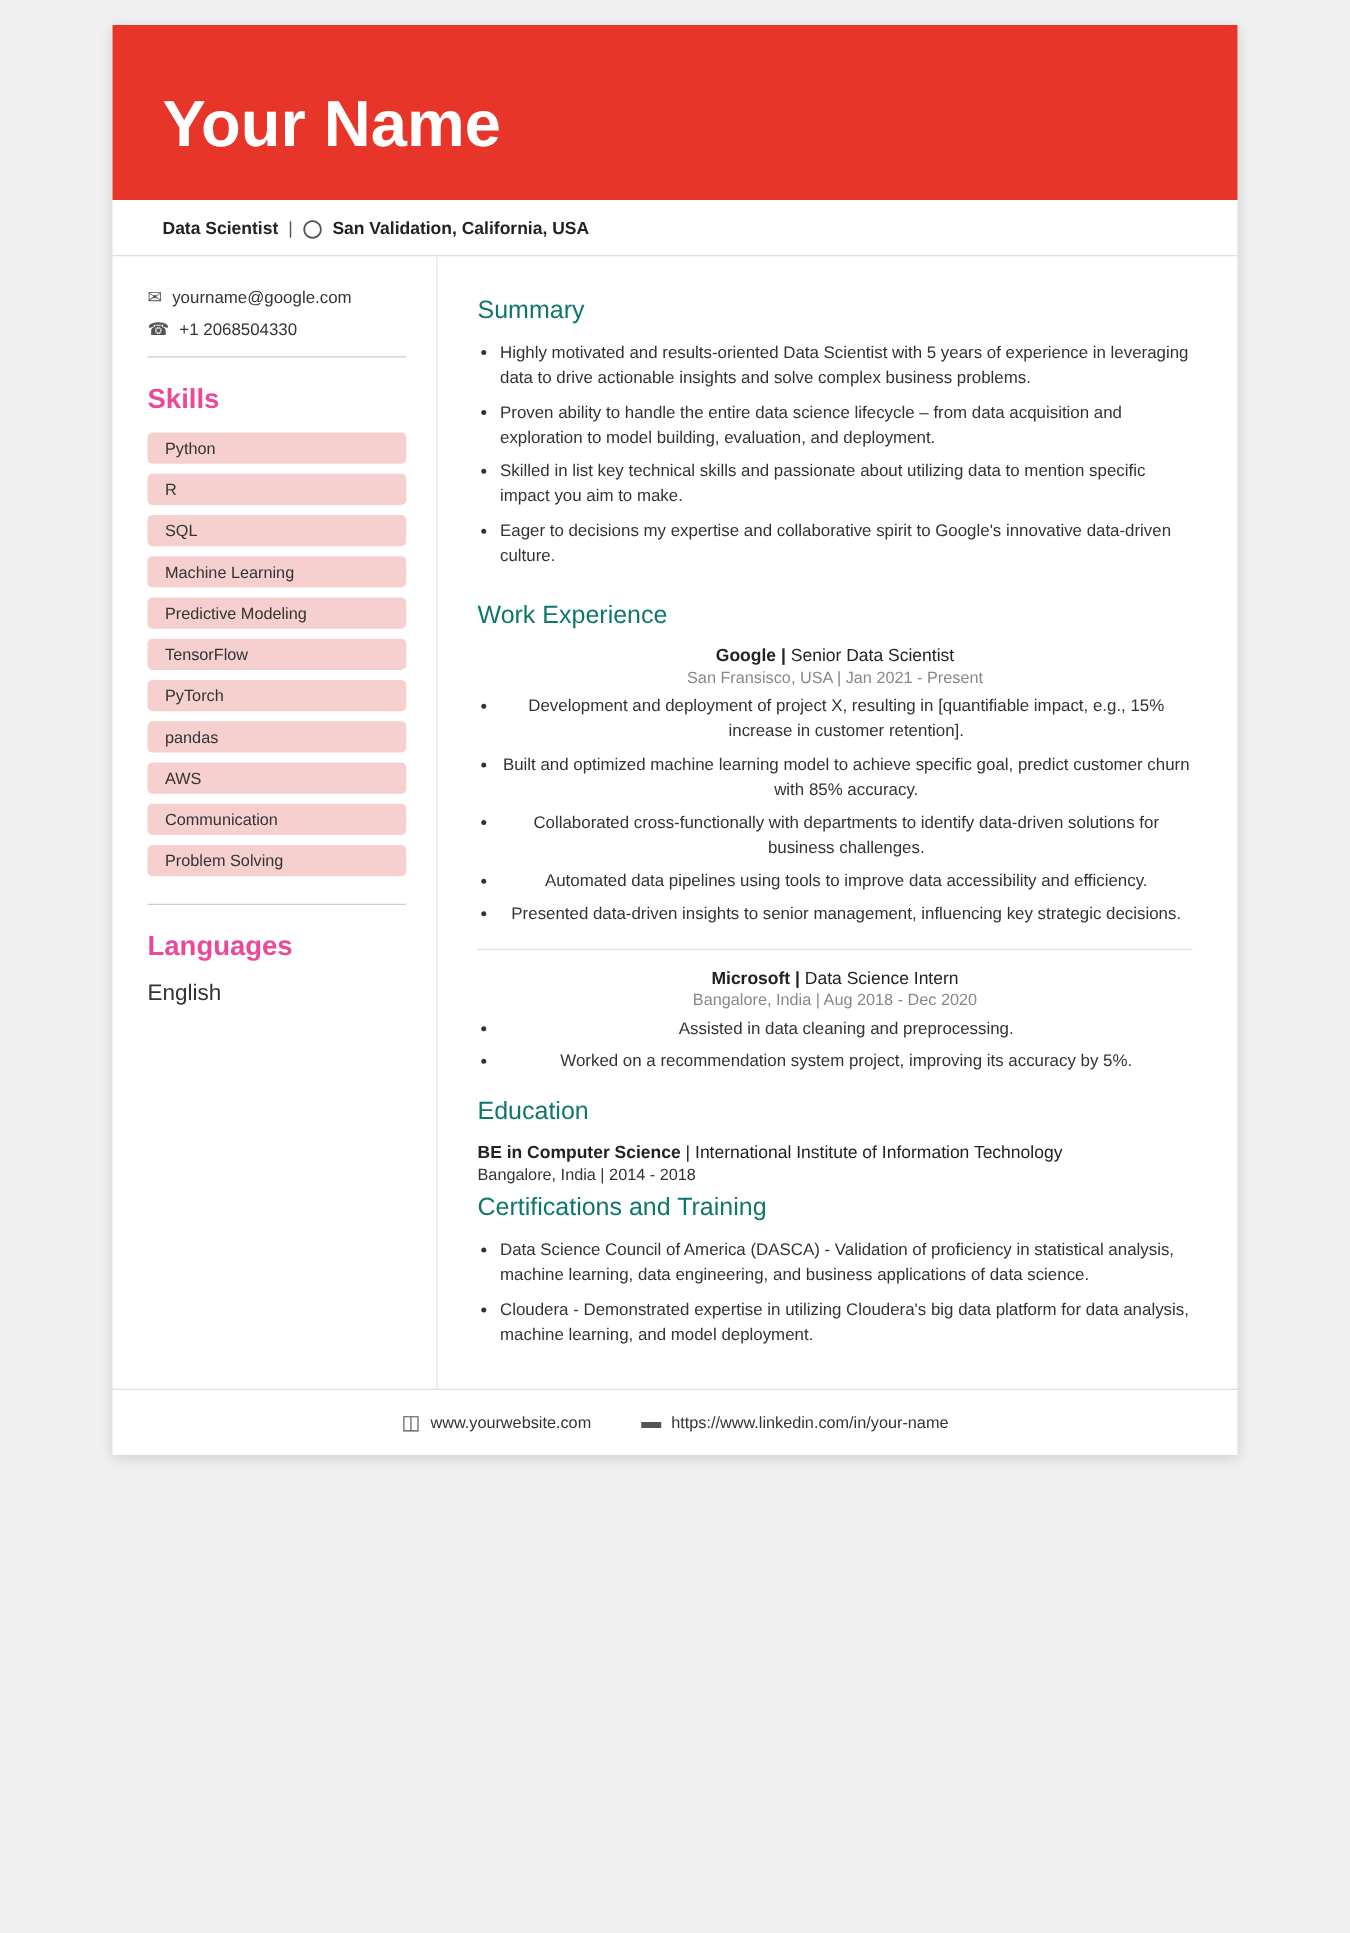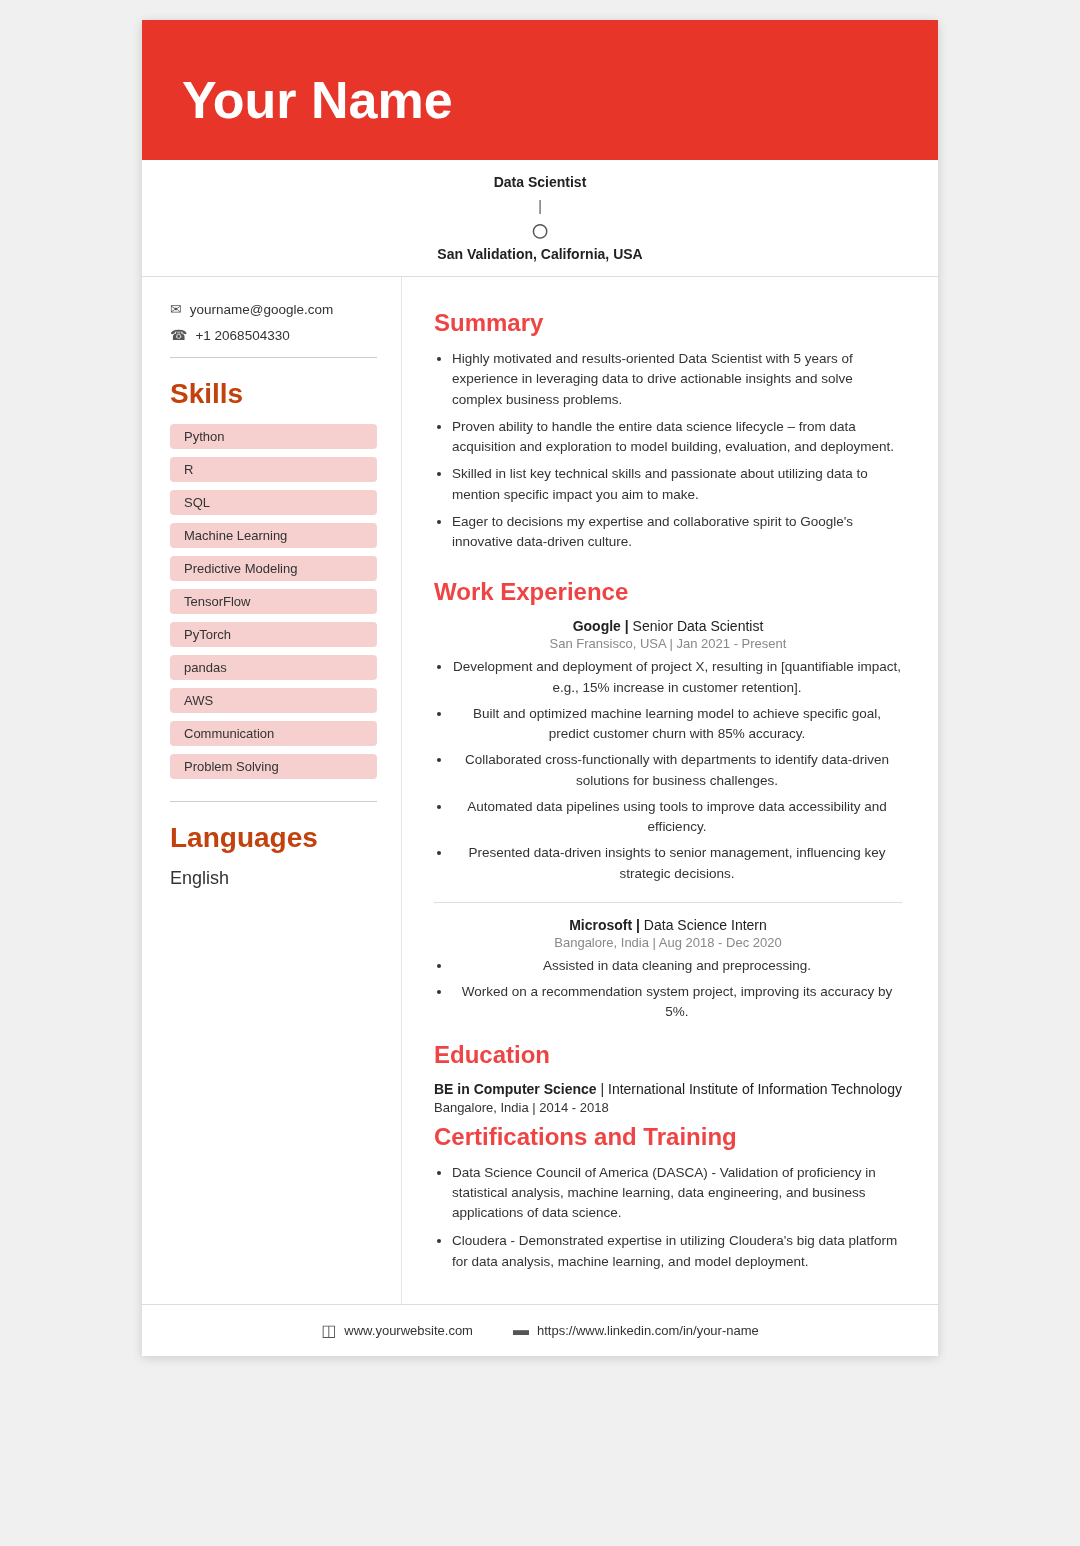--- a/index.html
+++ b/index.html
@@ -4,21 +4,21 @@
   <style>
     * { margin: 0; padding: 0; box-sizing: border-box; }
     body {
       font-family: Arial, sans-serif;
       background: #f0f0f0;
       display: flex;
       justify-content: center;
       padding: 20px;
     }
     .resume-container {
-      width: 796px;
+      width: 900px;
       background: #fff;
       box-shadow: 0 2px 10px rgba(0,0,0,0.15);
     }
     .header-banner {
       background: #e8352a;
       padding: 50px 40px 30px 40px;
     }
     .header-banner h1 {
       color: #fff;
       font-size: 52px;
@@ -26,21 +26,20 @@
     }
     .subheader {
       padding: 14px 40px;
       border-bottom: 1px solid #ddd;
       display: flex;
       align-items: center;
       gap: 8px;
       font-size: 14px;
       font-weight: bold;
       color: #222;
-      flex-direction: column;
     }
     .subheader .separator { color: #555; font-weight: normal; }
     .location-icon { color: #555; }
     .main-content {
       display: flex;
       gap: 0;
     }
     .left-column {
       width: 260px;
       min-width: 260px;
@@ -62,22 +61,22 @@
     .contact-icon {
       font-size: 14px;
       color: #555;
     }
     .divider {
       border: none;
       border-top: 1px solid #ccc;
       margin: 14px 0;
     }
     .section-title-left {
-      color: #c2410c;
-      font-size: 28px;
+      color: #ec4899;
+      font-size: 22px;
       font-weight: 700;
       margin-bottom: 14px;
       margin-top: 20px;
     }
     .skill-tag {
       display: inline-block;
       background: #f5d0cf;
       color: #333;
       font-size: 13px;
       padding: 5px 14px;
@@ -88,23 +87,23 @@
       display: flex;
       flex-direction: column;
       gap: 0;
     }
     .lang-item {
       font-size: 18px;
       color: #333;
       margin-top: 4px;
     }
     .section-title-right {
-      color: #ef4444;
-      font-size: 24px;
-      font-weight: 700;
+      color: #0f766e;
+      font-size: 20px;
+      font-weight: 400;
       margin-bottom: 12px;
       margin-top: 8px;
     }
     .summary-list {
       list-style: disc;
       padding-left: 18px;
       margin-bottom: 26px;
     }
     .summary-list li {
       font-size: 13.5px;

